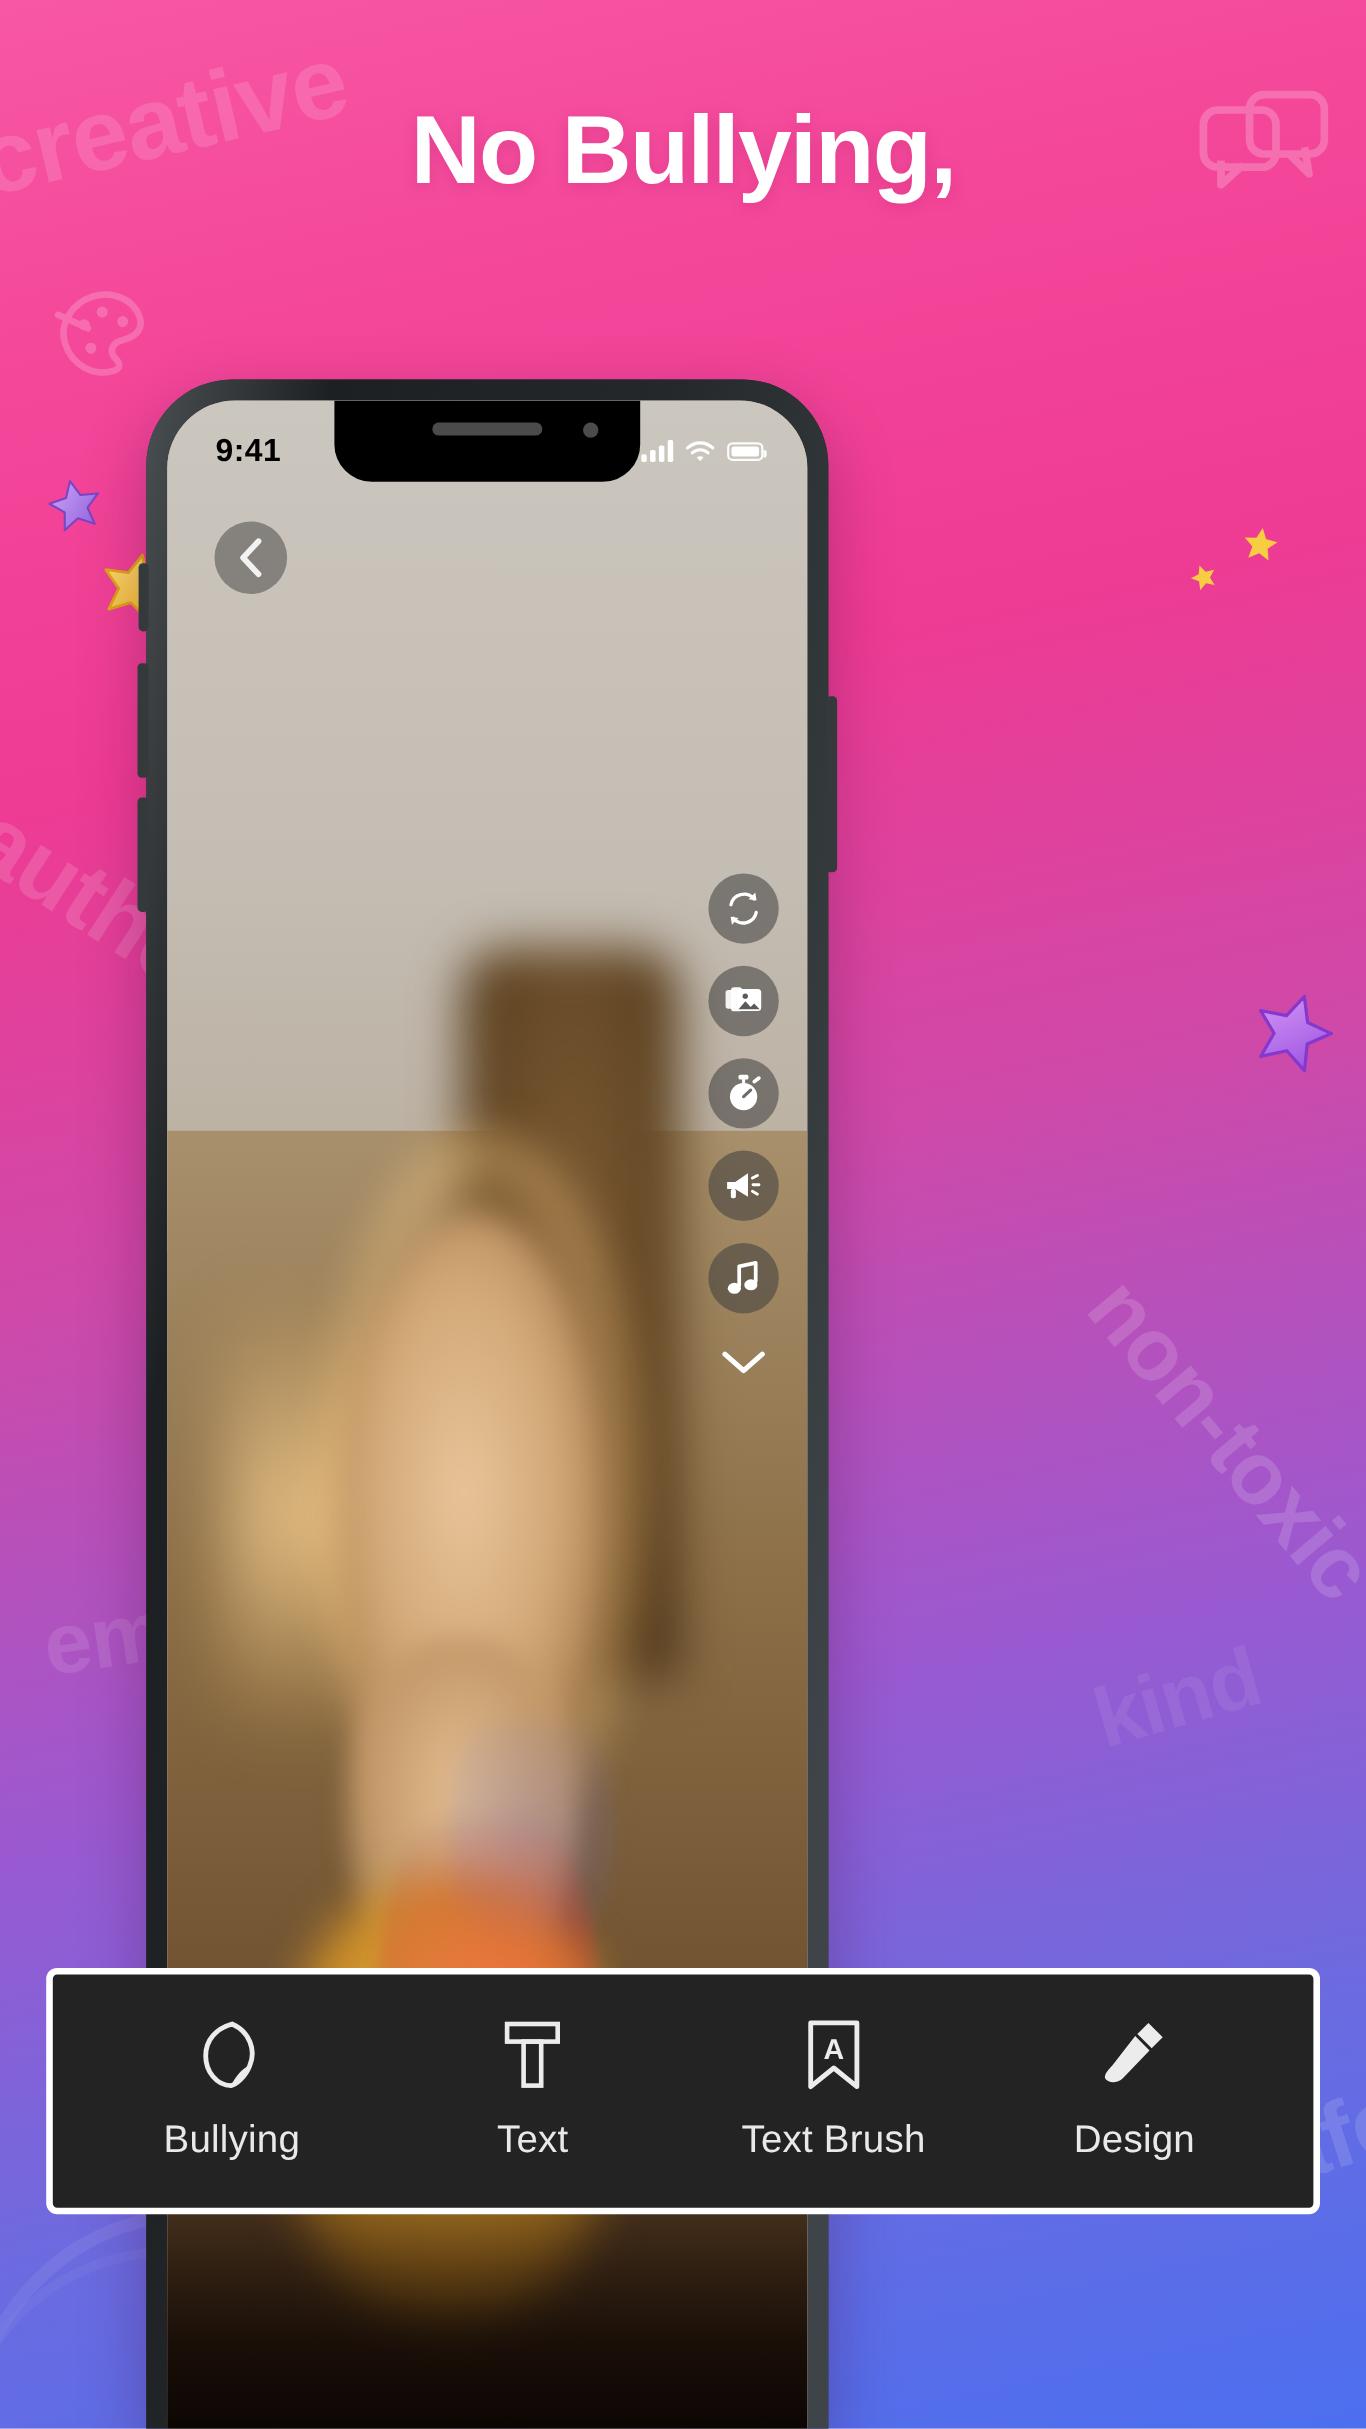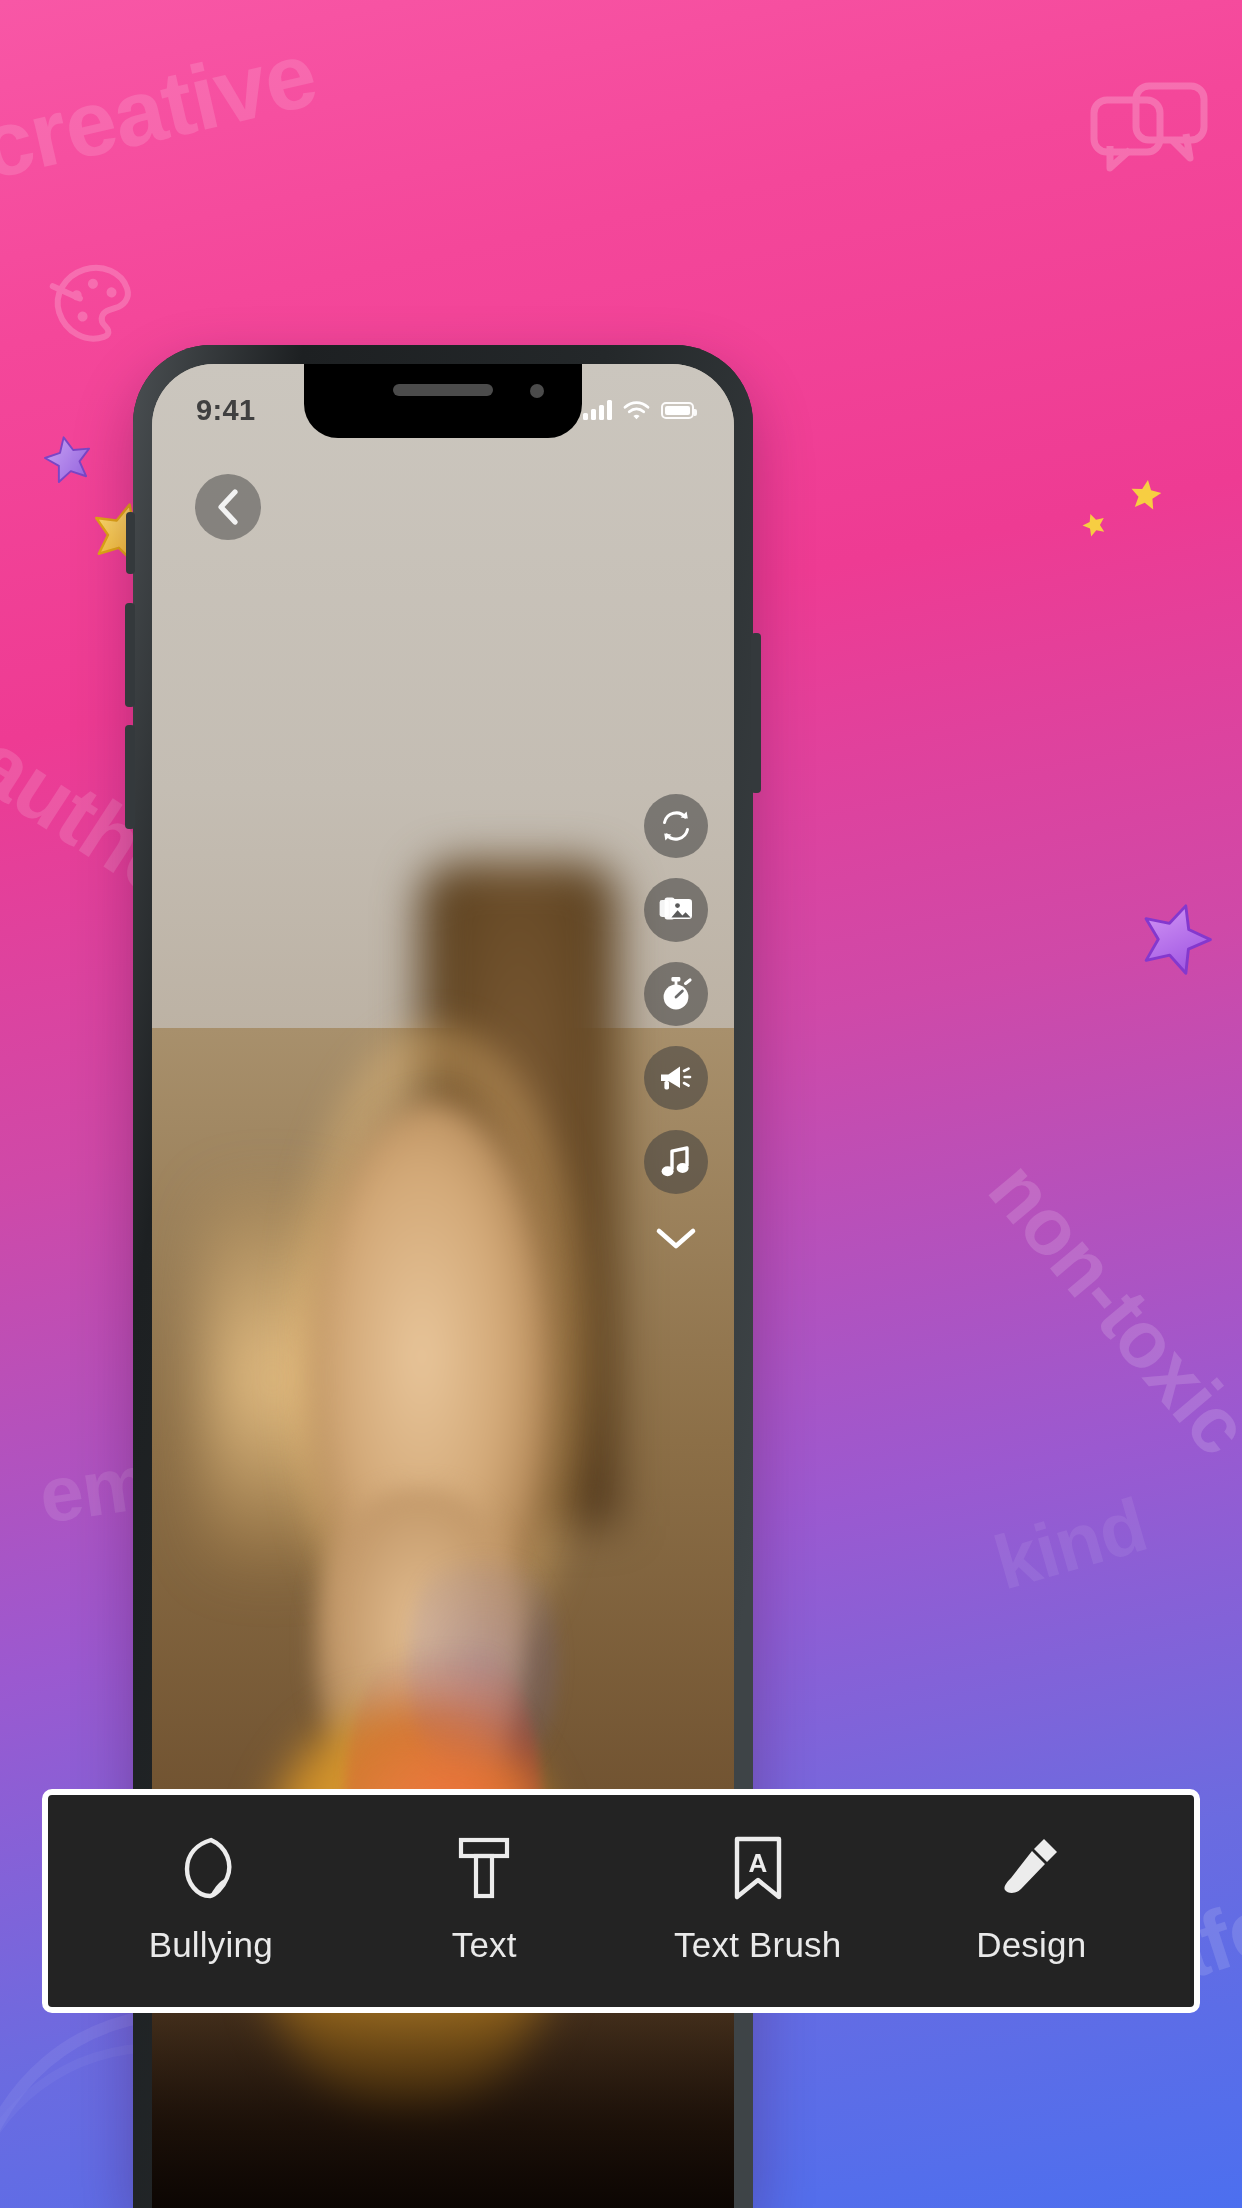--- a/index.html
+++ b/index.html
@@ -150,21 +150,21 @@
   }
   .notch .cam{
     position:absolute; right:38px; top:20px;
     width:14px; height:14px; border-radius:50%; background:#4b4b4b;
   }
 
   
   .statusbar{
     position:absolute; left:0; right:0; top:0; height:74px; z-index:5;
     display:flex; align-items:center; justify-content:space-between;
-    padding:18px 40px 0 44px; color:#404040;
+    padding:18px 40px 0 44px; color:#000000;
   }
   .statusbar .time{ font-size:29px; font-weight:600; letter-spacing:0.4px; }
   .statusbar .icons{ display:flex; align-items:center; gap:11px; }
   .bars{ display:flex; align-items:flex-end; gap:3px; height:20px; }
   .bars i{ display:block; width:5px; background:#fff; border-radius:1.5px; }
   .bars i:nth-child(1){ height:7px; opacity:.95;}
   .bars i:nth-child(2){ height:11px;}
   .bars i:nth-child(3){ height:15px;}
   .bars i:nth-child(4){ height:20px;}
   .batt{
@@ -293,20 +293,21 @@
           <linearGradient id="gv" x1="0" y1="0" x2="1" y2="1">
         <stop offset="0%" stop-color="#D79BF7"></stop>
             <stop offset="100%" stop-color="#9A4FE0"></stop>
           </linearGradient>
         </defs>
       <path d="M50 6 L64 36 L97 40 L72 62 L79 95 L50 78 L21 95 L28 62 L3 40 L36 36 Z" fill="url(#gv)" stroke="#8438CE" stroke-width="4" stroke-linejoin="round"></path>
     </svg>
   </div>
 
   <div class="headline">
+    <span class="l1">No Bullying,</span>
   </div>
 
   <div id="phone">
     <div class="side-btn sb-mute"></div>
     <div class="side-btn sb-up"></div>
     <div class="side-btn sb-dn"></div>
     <div class="side-btn sb-pw"></div>
 
     <div id="screen">
 

